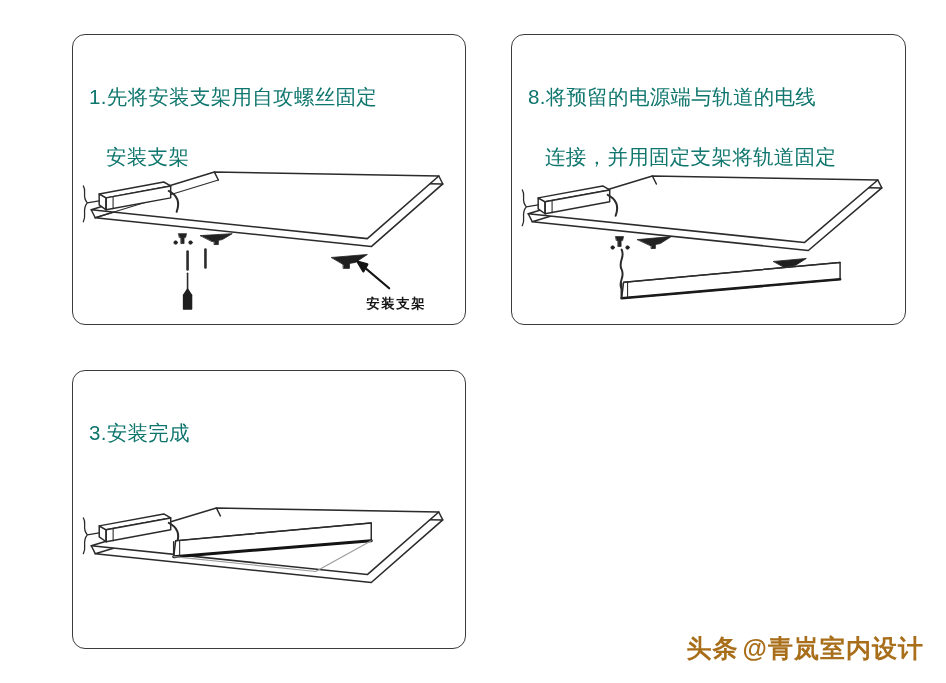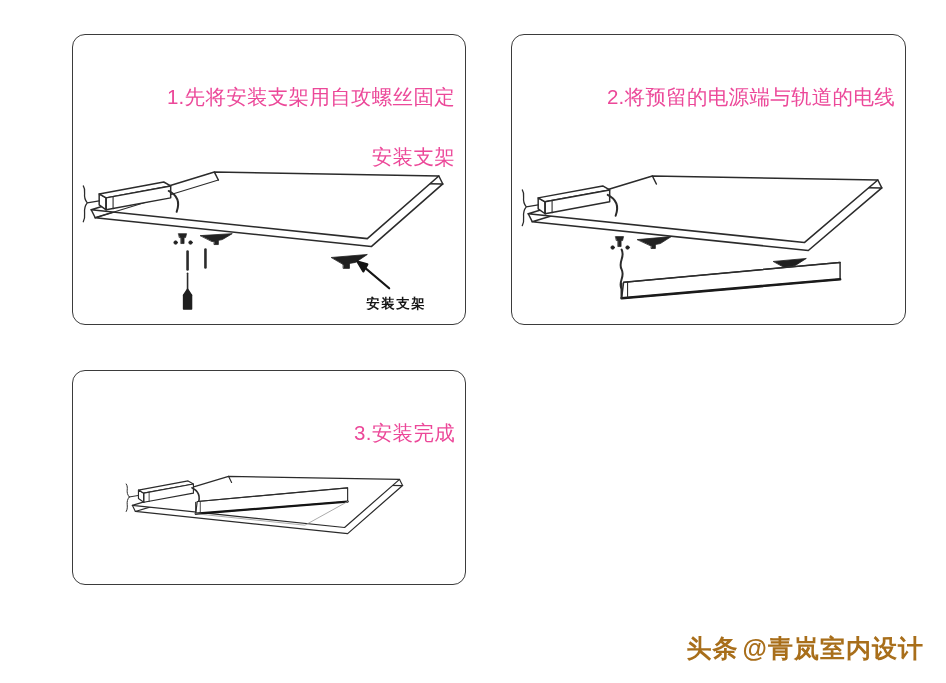--- a/index.html
+++ b/index.html
@@ -25,34 +25,33 @@
   
   .panel {
     position: absolute;
     box-sizing: border-box;
     border: 1.6px solid #3b3b3b;
     border-radius: 13px;
     background: #ffffff;
   }
   #panel-1 { left: 72px;  top: 34px;  width: 394px; height: 291px; }
   #panel-2 { left: 511px; top: 34px;  width: 395px; height: 291px; }
-  #panel-3 { left: 72px;  top: 370px; width: 394px; height: 215px; }
+  #panel-3 { left: 72px;  top: 370px; width: 394px; height: 279px; }
 
   .panel-caption {
     position: absolute;
     left: 16px;
     top: 17px;
     right: 10px;
     font-size: 20.5px;
     line-height: 30px;
-    color: #ec4899;
+    color: #0f766e;
     letter-spacing: 0.3px;
     white-space: pre-line;
     text-indent: 0;
-    text-align: right;
   }
   .panel-caption .hang {
     display: block;
     padding-left: 17px;
   }
   .panel-caption .first {
     display: block;
     padding-left: 0;
   }
 
@@ -151,21 +150,22 @@
         </g>
       </g>
 
       <text class="callout-text" x="295" y="275" font-family="Liberation Sans, DejaVu Sans, sans-serif" font-size="13.5" font-weight="700" fill="#161616" letter-spacing="1.6">安装支架</text>
     </svg>
   </div>
 
   <div class="panel" id="panel-2">
 
     <div class="panel-caption">
-      <span class="first">2.将预留的电源端与轨道的电线</span>
+      <span class="first">8.将预留的电源端与轨道的电线</span>
+      <span class="hang">连接，并用固定支架将轨道固定</span>
     </div>
 
     <svg class="panel-figure" viewBox="0 0 395 291">
       <g fill="none" stroke="#2b2b2b" stroke-width="1.5" stroke-linejoin="round" stroke-linecap="round">
 
         <polygon points="145,150 20,188 298,217 372,154" fill="#ffffff" stroke="#2b2b2b" stroke-width="1.6"></polygon>
         <polygon points="141,142 16,180 294,209 368,146" fill="#ffffff" stroke="#2b2b2b" stroke-width="1.6"></polygon>
         <line x1="16" y1="180" x2="20" y2="188"></line>
         <line x1="141" y1="142" x2="145" y2="150"></line>
         <line x1="368" y1="146" x2="372" y2="154"></line>

